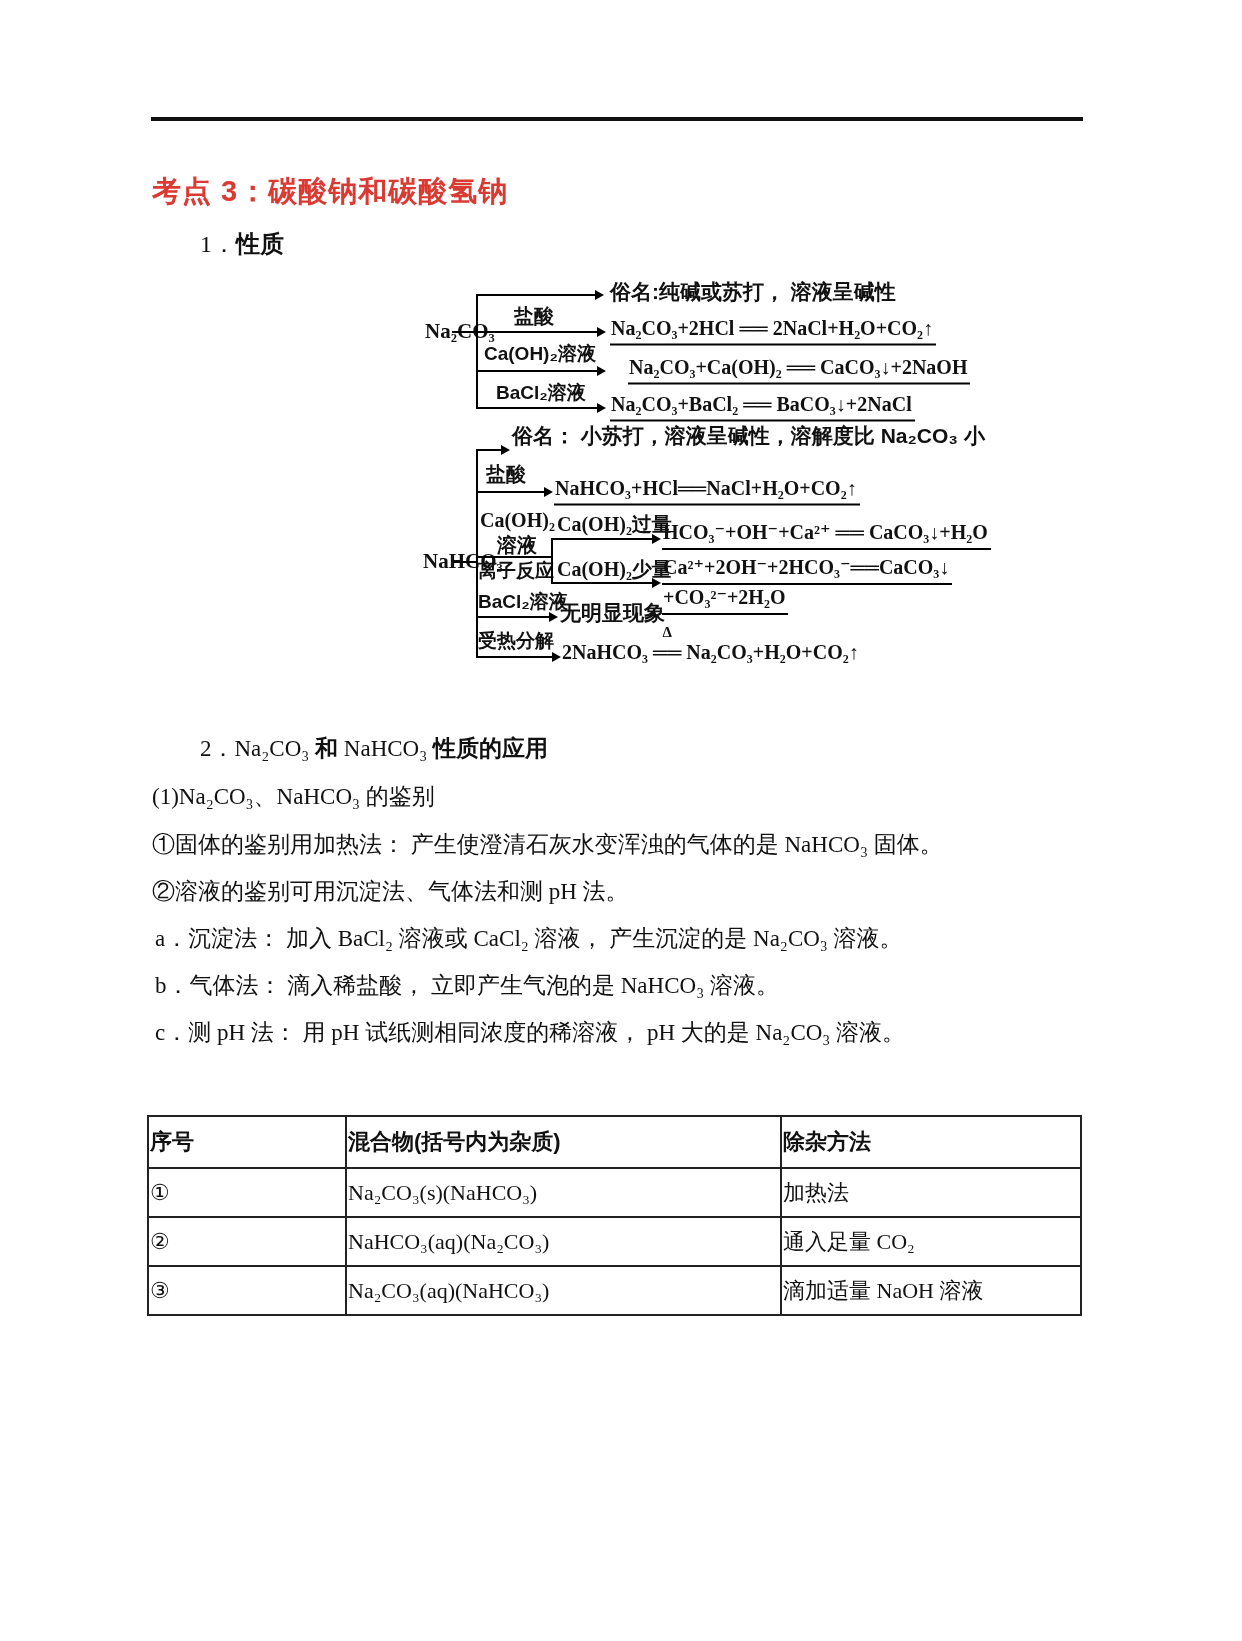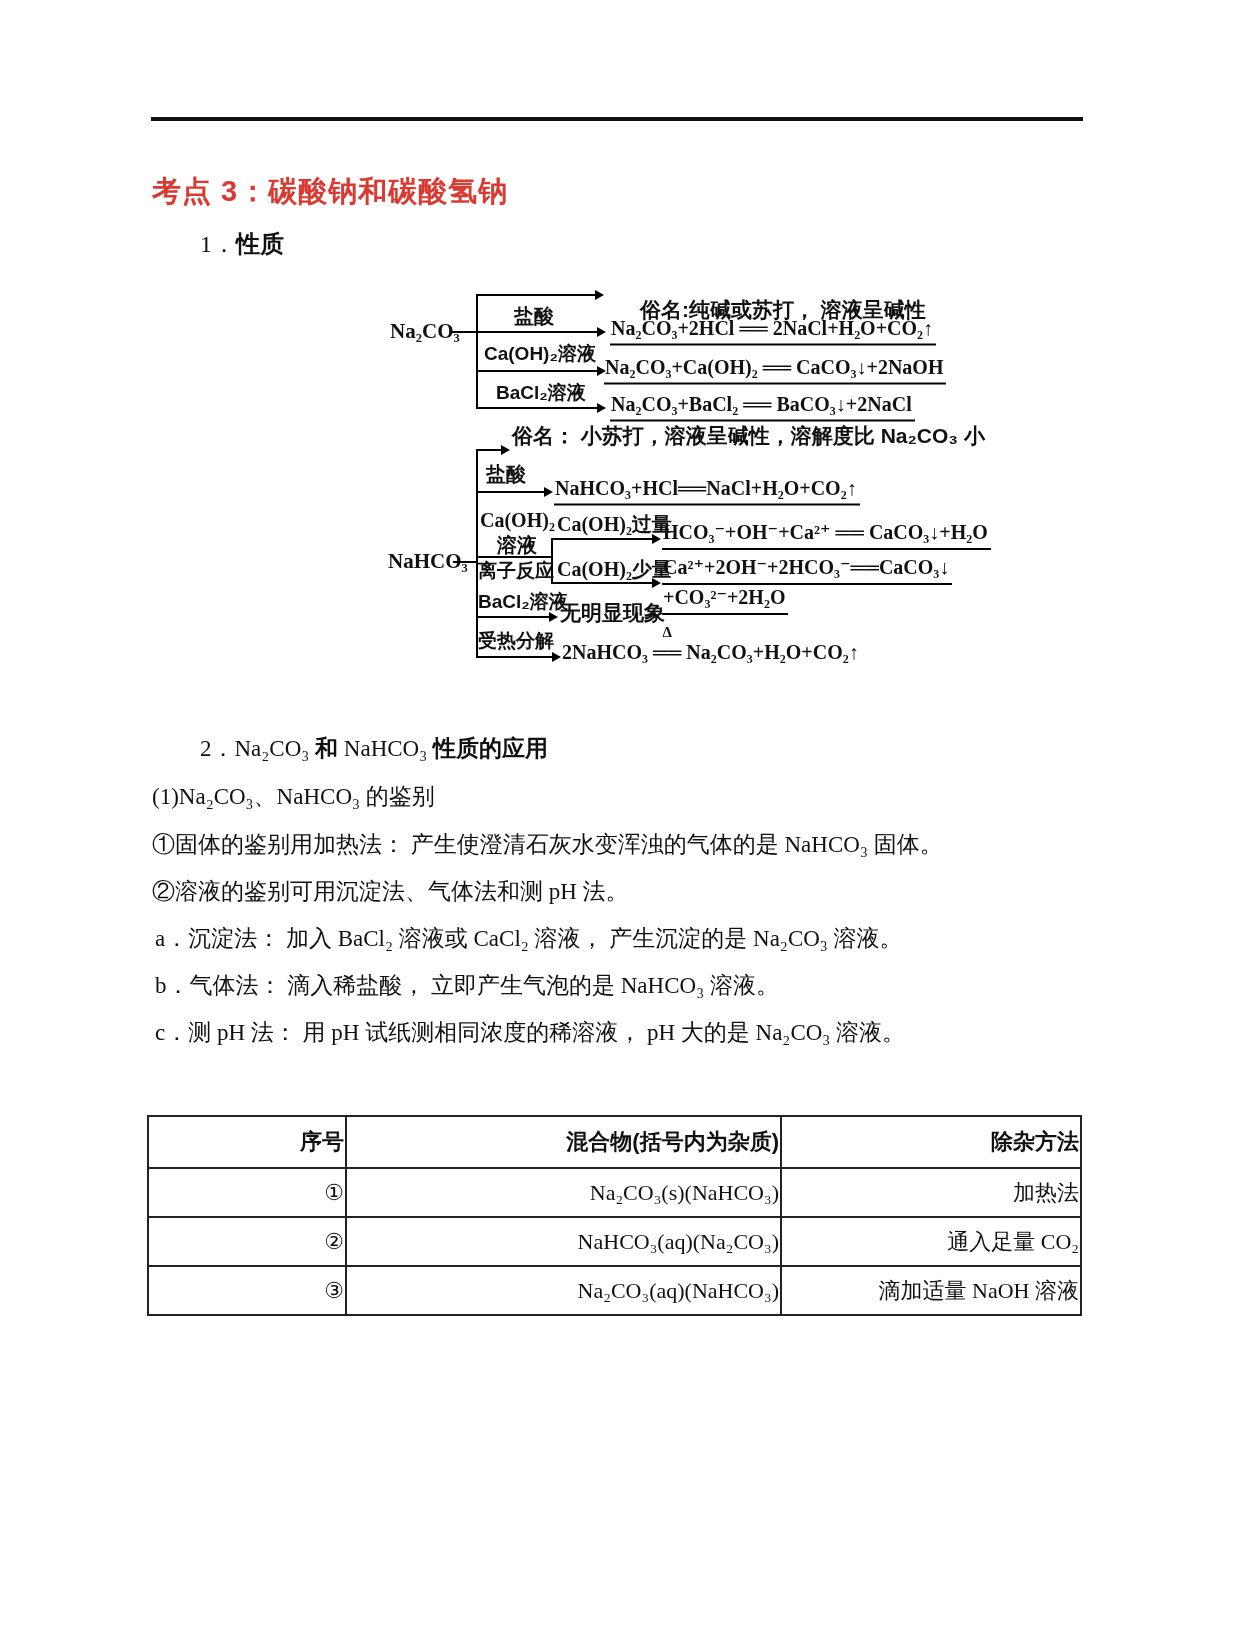--- a/index.html
+++ b/index.html
@@ -20,31 +20,31 @@
   .arr{position:absolute;width:0;height:0;border-left:9px solid #000;
        border-top:5px solid transparent;border-bottom:5px solid transparent;transform:translateY(-50%);}
   .dlabel{position:absolute;white-space:nowrap;font-family:"Liberation Sans","DejaVu Sans",sans-serif;
           font-weight:700;font-size:20px;}
   .dlabel-serif{position:absolute;white-space:nowrap;font-weight:700;font-size:20px;}
   .dtext{position:absolute;white-space:nowrap;transform:translateY(-50%);
          font-family:"Liberation Sans","DejaVu Sans",sans-serif;font-weight:700;font-size:21px;}
   .eq{position:absolute;white-space:nowrap;transform:translateY(-50%);
       font-weight:700;font-size:20px;}
   .eq.u{border-bottom:2px solid #000;padding:0 3px 4px 1px;}
-  .root{position:absolute;white-space:nowrap;font-weight:700;font-size:21px;}
+  .root{position:absolute;white-space:nowrap;font-weight:700;font-size:21px;margin-left:35px;}
   .deltawrap{position:relative;display:inline-block;}
   .delta{position:absolute;left:50%;top:-17px;transform:translateX(-50%);
          font-size:15px;font-weight:700;}
   
   .tline{position:absolute;white-space:nowrap;font-size:23px;}
   .bcn{font-family:"Liberation Sans","DejaVu Sans",sans-serif;font-weight:700;}
   
   .ztable{position:absolute;left:147px;top:1115px;width:933px;border-collapse:collapse;
           table-layout:fixed;}
-  .ztable th,.ztable td{border:2px solid #222;text-align:right;vertical-align:middle;
+  .ztable th,.ztable td{border:2px solid #222;text-align:left;vertical-align:middle;
           overflow:hidden;white-space:nowrap;}
   .ztable th{height:48px;font-family:"Liberation Sans","DejaVu Sans",sans-serif;
           font-weight:700;font-size:22px;}
   .ztable td{height:45px;font-size:22px;}
   .c1{width:198px;}.c2{width:435px;}.c3{width:300px;}
 </style>
 </head>
 <body>
 
 <div class="page">
@@ -57,31 +57,31 @@
     <span class="sec-num">1．</span><span class="sec-title">性质</span>
   </div>
 
   <div>
     <span class="root" style="left:390px;top:319px;">Na₂CO₃</span>
     <div class="hl" style="left:452px;top:331px;width:24px;"></div>
     <div class="vl" style="left:476px;top:294px;height:115px;"></div>
 
     <div class="hl" style="left:476px;top:294px;width:119px;"></div>
     <div class="arr" style="left:595px;top:295px;"></div>
-    <span class="dtext" style="left:610px;top:310px;margin-left:30px;">俗名:纯碱或苏打， 溶液呈碱性</span>
+    <span class="dtext" style="left:610px;top:292px;">俗名:纯碱或苏打， 溶液呈碱性</span>
 
     <span class="dlabel" style="left:514px;top:303px;">盐酸</span>
     <div class="hl" style="left:476px;top:331px;width:121px;"></div>
     <div class="arr" style="left:597px;top:332px;"></div>
     <span class="eq u" style="left:610px;top:331px;">Na₂CO₃+2HCl ══ 2NaCl+H₂O+CO₂↑</span>
 
     <span class="dlabel" style="left:484px;top:341px;font-size:19px;">Ca(OH)₂溶液</span>
     <div class="hl" style="left:476px;top:370px;width:121px;"></div>
     <div class="arr" style="left:597px;top:371px;"></div>
-    <span class="eq u" style="left:604px;top:370px;">Na₂CO₃+Ca(OH)₂ ══ CaCO₃↓+2NaOH</span>
+    <span class="eq u" style="left:628px;top:370px;">Na₂CO₃+Ca(OH)₂ ══ CaCO₃↓+2NaOH</span>
 
     <span class="dlabel" style="left:496px;top:380px;font-size:19px;">BaCl₂溶液</span>
     <div class="hl" style="left:476px;top:407px;width:121px;"></div>
     <div class="arr" style="left:597px;top:408px;"></div>
     <span class="eq u" style="left:610px;top:407px;">Na₂CO₃+BaCl₂ ══ BaCO₃↓+2NaCl</span>
   </div>
 
   <div>
     <span class="root" style="left:388px;top:549px;">NaHCO₃</span>
     <div class="hl" style="left:453px;top:561px;width:23px;"></div>

